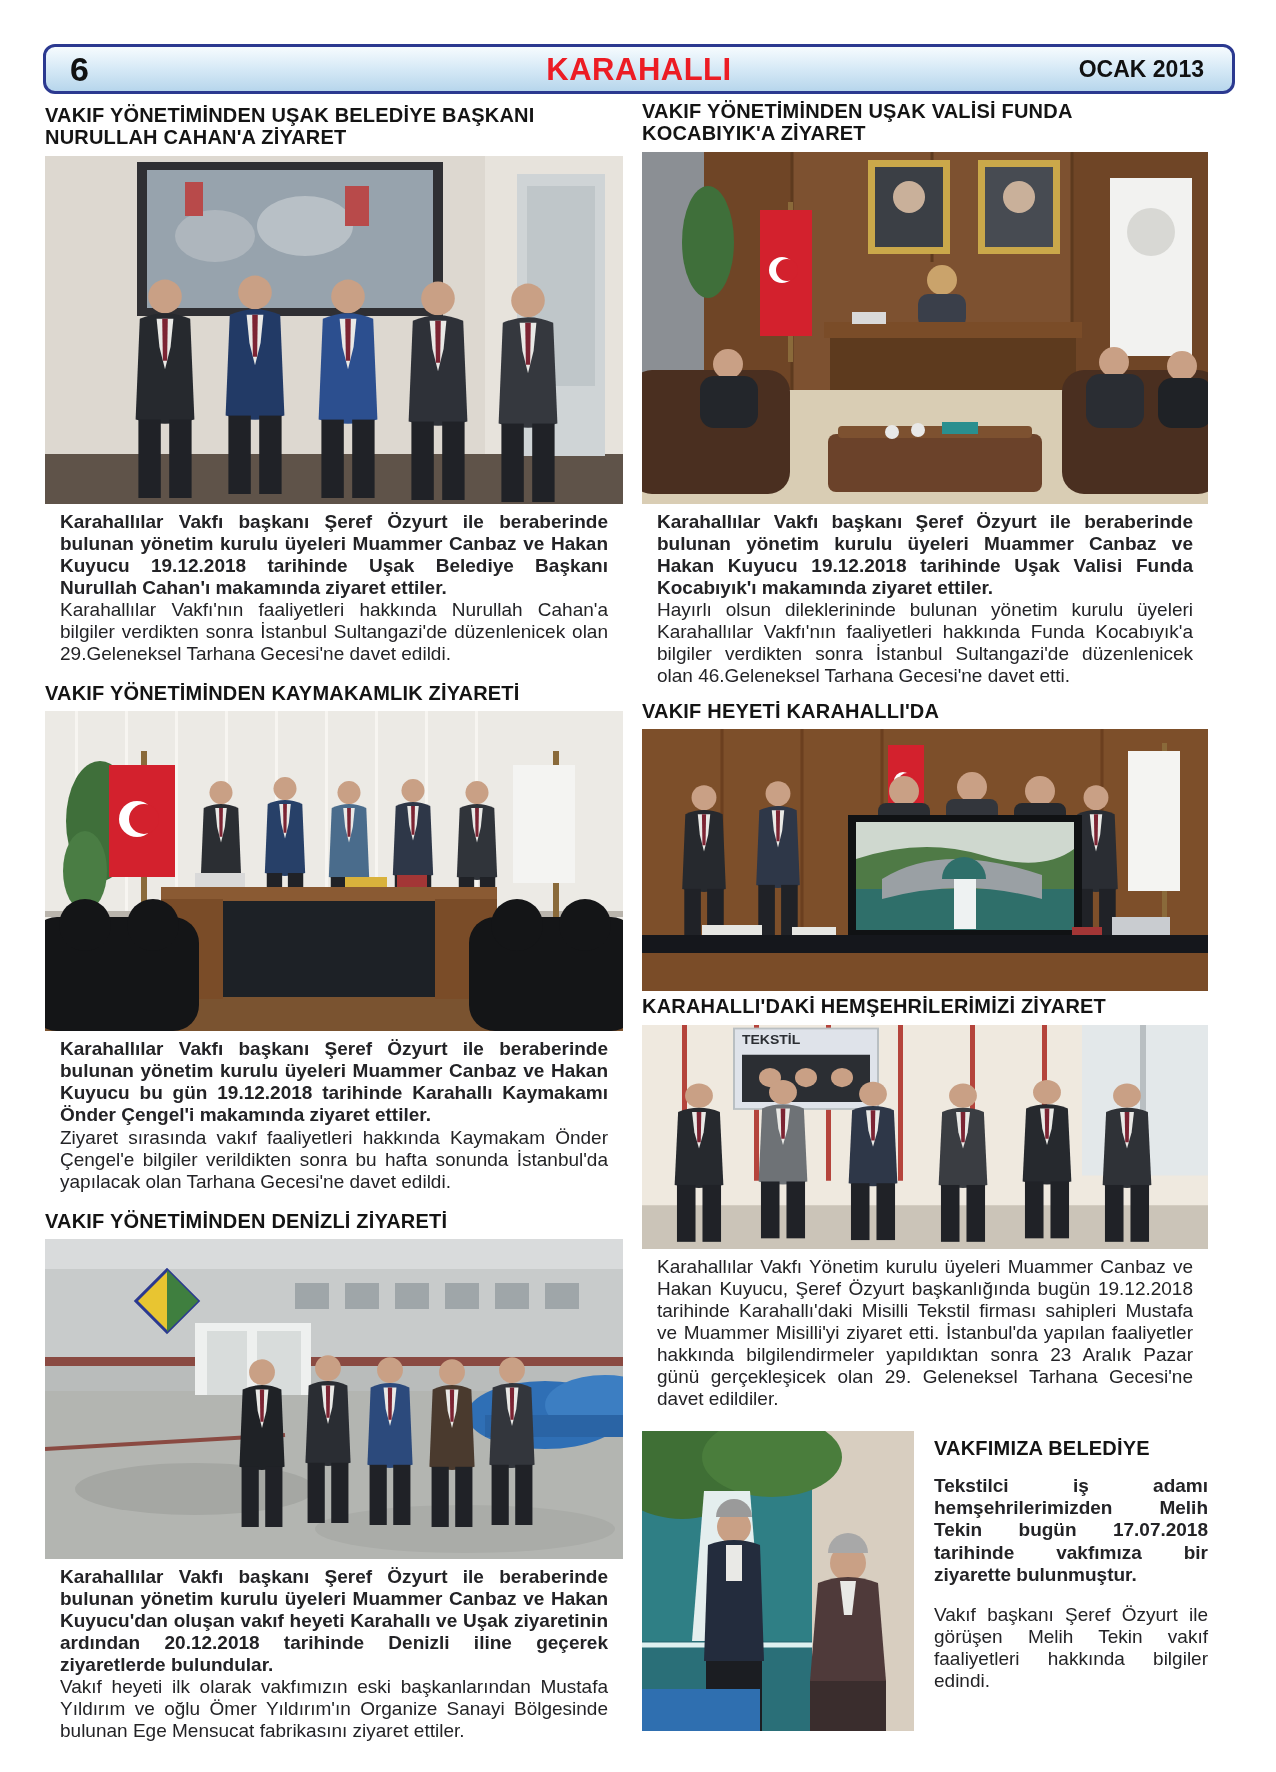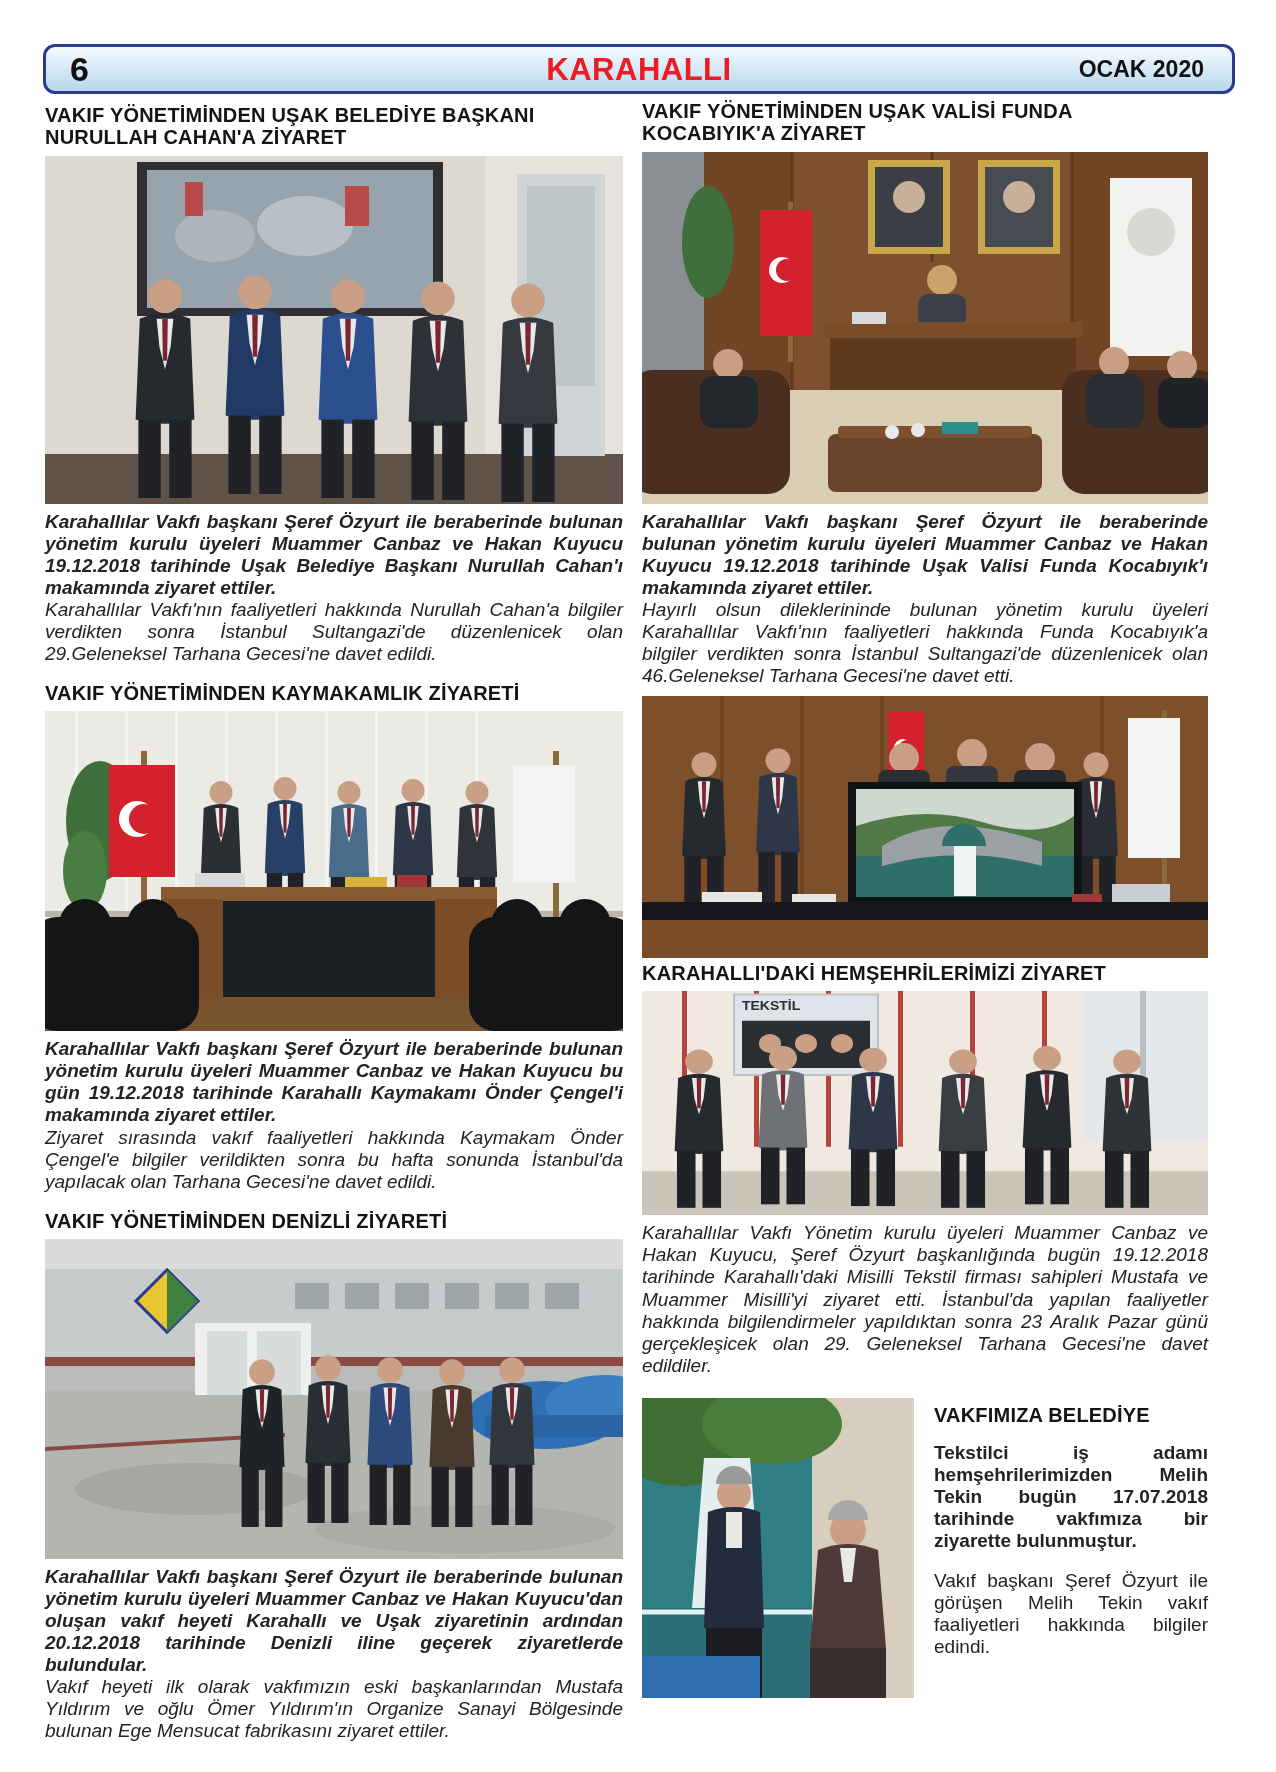--- a/index.html
+++ b/index.html
@@ -27,21 +27,21 @@
   .col-left{width:578px;}
   .col-right{width:566px;}
 
   .article-title{
     font-weight:bold;font-size:20px;line-height:1.12;text-align:left;
     color:#141414;margin:8px 0 7px;letter-spacing:.2px;
   }
   .col-right .article-title{margin-top:4px;}
   .photo{width:100%;overflow:hidden;line-height:0;}
   .photo svg{display:block;width:100%;height:100%;}
-  .txt{margin:7px 0 9px;font-style:italic;}
+  .txt{margin:7px 15px 9px;}
   p{margin:0;font-size:19px;line-height:1.16;text-align:justify;color:#232326;}
   .lead{font-weight:bold;}
 
   .bottom-row{display:flex;gap:20px;margin-top:12px;}
   .bottom-photo{flex:0 0 272px;width:272px;height:300px;}
   .bottom-text{flex:1;display:flex;flex-direction:column;}
   .bottom-text .article-title{margin:6px 0 16px;}
   .bottom-text .lead{margin-bottom:18px;}
 </style>
 </head>
@@ -56,21 +56,21 @@
     <rect x="-19" y="44" width="16" height="56" fill="#202227"></rect>
     <rect x="3" y="44" width="16" height="56" fill="#202227"></rect>
   </symbol>
 </svg>
 
 <div class="page">
 
   <div class="header-bar">
     <div class="page-num">6</div>
     <div class="masthead">KARAHALLI</div>
-    <div class="issue-date">OCAK 2020</div>
+    <div class="issue-date">OCAK 2013</div>
   </div>
 
   <div class="columns">
 
     <div class="col col-left">
 
       <article>
         <h2 class="article-title">VAKIF YÖNETİMİNDEN UŞAK BELEDİYE BAŞKANI NURULLAH CAHAN'A ZİYARET</h2>
         <div class="photo" style="height:348px">
           <svg viewBox="0 0 578 348" preserveAspectRatio="none">
@@ -281,20 +281,21 @@
             </g>
           </svg>
         </div>
         <div class="txt">
           <p class="lead">Karahallılar Vakfı başkanı Şeref Özyurt ile beraberinde bulunan yönetim kurulu üyeleri Muammer Canbaz ve Hakan Kuyucu 19.12.2018 tarihinde Uşak Valisi Funda Kocabıyık'ı makamında ziyaret ettiler.</p>
           <p>Hayırlı olsun dileklerininde bulunan yönetim kurulu üyeleri Karahallılar Vakfı'nın faaliyetleri hakkında Funda Kocabıyık'a bilgiler verdikten sonra İstanbul Sultangazi'de düzenlenicek olan 46.Geleneksel Tarhana Gecesi'ne davet etti.</p>
         </div>
       </article>
 
       <article>
+        <h2 class="article-title">VAKIF HEYETİ KARAHALLI'DA</h2>
         <div class="photo" style="height:262px">
           <svg viewBox="0 0 566 262" preserveAspectRatio="none">
             <rect width="566" height="262" fill="#7d4f2a"></rect>
             <g stroke="#6b3f1f" stroke-width="3">
               <line x1="80" y1="0" x2="80" y2="200"></line>
                 <line x1="160" y1="0" x2="160" y2="200"></line>
               <line x1="240" y1="0" x2="240" y2="200"></line>
                 <line x1="460" y1="0" x2="460" y2="200"></line>
             </g>
             <g>

